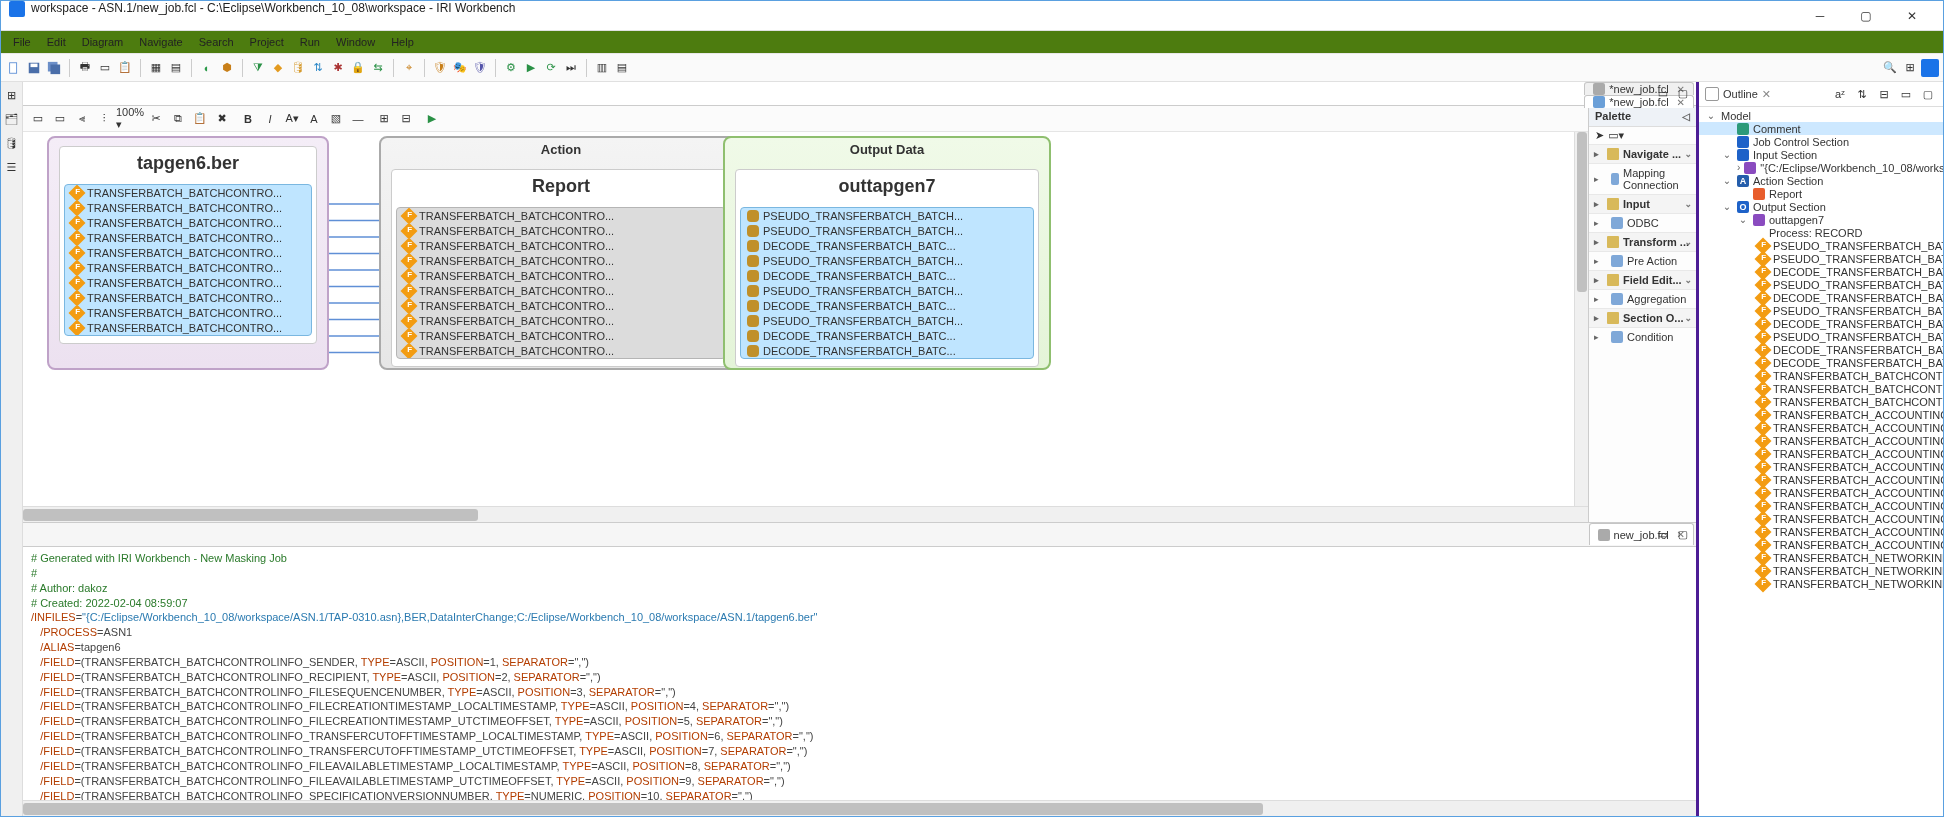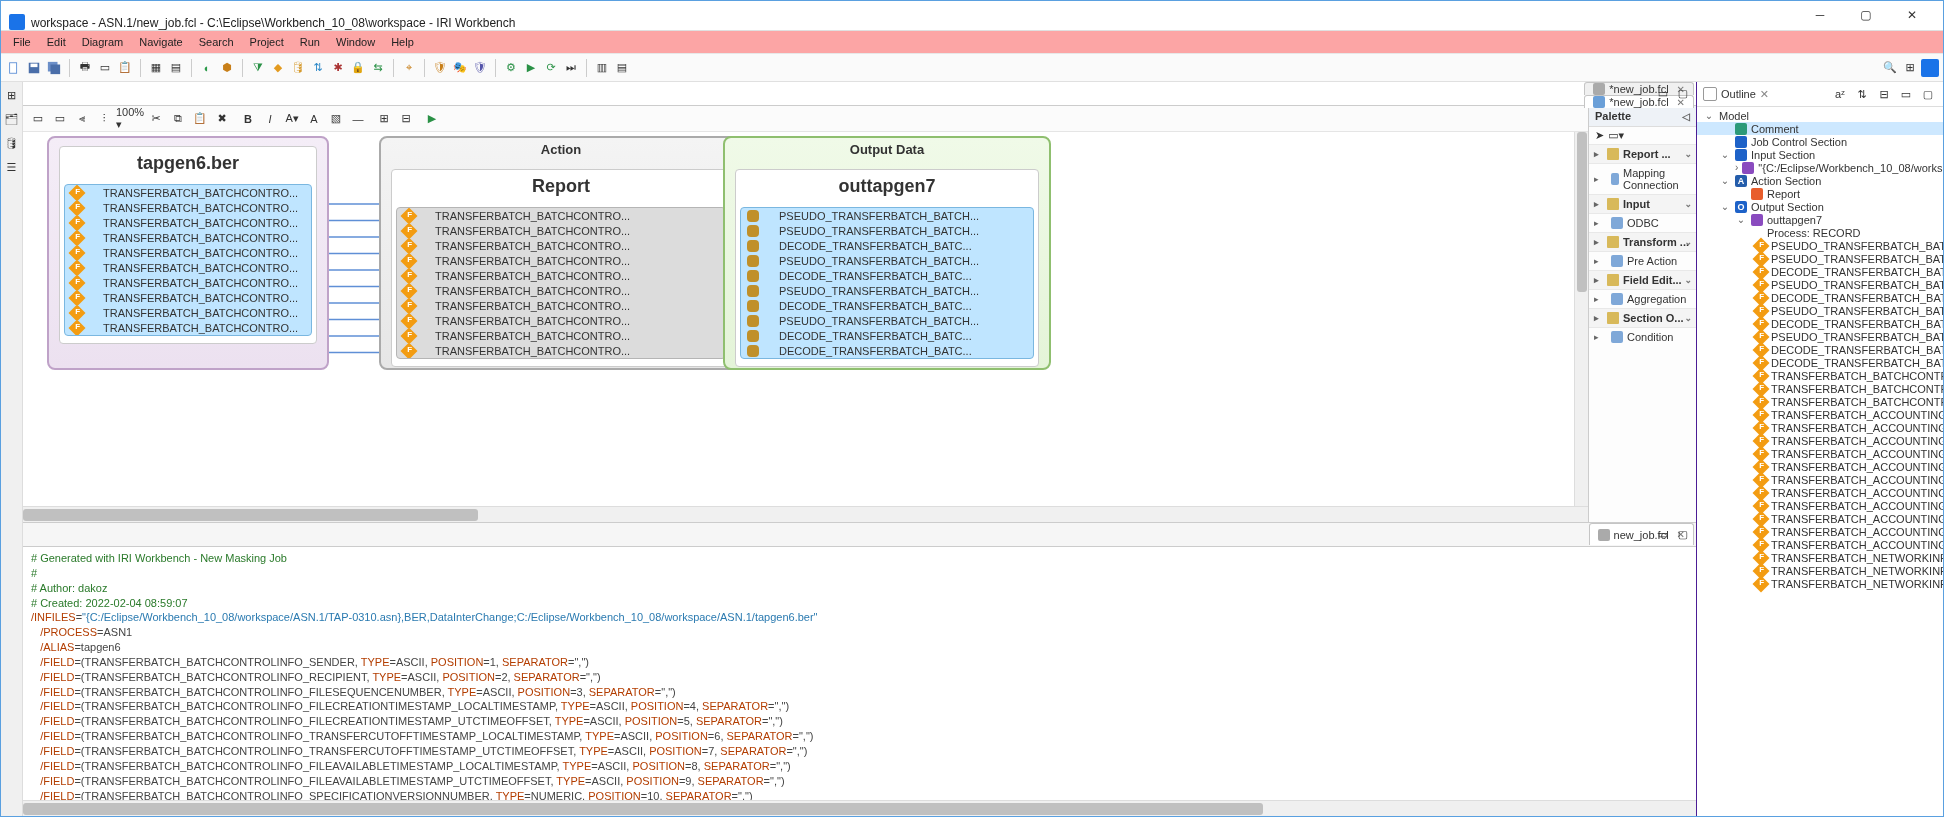--- a/index.html
+++ b/index.html
@@ -1,21 +1,21 @@
 <!DOCTYPE html>
 <html><head>
 <meta charset="utf-8">
 <style>
   * { box-sizing: border-box; font-family: "Segoe UI", Tahoma, sans-serif; }
   body { margin: 0; font-size: 11px; color: #333; background: #fff; display:flex; flex-direction:column; height:817px; width:1944px; overflow:hidden; border:1px solid #5aa0e0; }
-  .titlebar { height: 30px; background: #fff; display:flex; align-items:flex-end; padding:0 8px; border-bottom:1px solid #e0e0e0; }
+  .titlebar { height: 30px; background: #fff; display:flex; align-items:flex-start; padding:0 8px; border-bottom:1px solid #e0e0e0; }
   .titlebar .app-icon { width:16px; height:16px; background:#1a73e8; border-radius:2px; margin-right:6px; }
   .titlebar .title { flex:1; font-size:12px; color:#222; }
   .titlebar .win-btn { width:46px; height:30px; display:flex; align-items:center; justify-content:center; color:#333; font-size:12px; }
-  .menubar { height: 23px; display:flex; align-items:center; padding:0 4px; background:#fca5a5; border-bottom:1px solid #e8e8e8; }
+  .menubar { height: 23px; display:flex; align-items:center; padding:0 4px; background:#4d7c0f; border-bottom:1px solid #e8e8e8; }
   .menubar .menu { padding:2px 8px; color:#222; }
   .toolbar { height: 28px; display:flex; align-items:center; padding:0 4px; background:#fafafa; border-bottom:1px solid #e0e0e0; gap:2px; }
   .toolbar .sep { width:1px; height:18px; background:#ccc; margin:0 4px; }
   .tb-btn { width:18px; height:18px; display:inline-flex; align-items:center; justify-content:center; border-radius:2px; }
   .tb-btn svg { width:14px; height:14px; }
   .main-area { flex:1; display:flex; overflow:hidden; }
   .left-trim { width:22px; background:#f0f0f0; border-right:1px solid #ddd; display:flex; flex-direction:column; align-items:center; padding-top:4px; gap:6px; }
   .content-col { flex:1; display:flex; flex-direction:column; overflow:hidden; }
   .editor-tabs { height:24px; display:flex; align-items:flex-end; border-bottom:1px solid #ccc; padding-left:4px; gap:0; position:relative;flex-direction:column; }
   .tab { display:flex; align-items:center; gap:4px; height:22px; padding:0 8px; border:1px solid #c5c5c5; border-bottom:none; border-top-left-radius:3px; border-top-right-radius:3px; background:#f0f0f0; font-size:11px; color:#333; margin-right:2px; }
@@ -35,31 +35,31 @@
   .canvas { flex:1; position:relative; overflow:hidden; }
   .lane { position:absolute; top:4px; height:234px; border:2px solid; border-radius:8px; }
   .lane.input  { left:24px;  width:282px; border-color:#bfa2c8; background:linear-gradient(#f4edf7,#ece1f0); }
   .lane.action { left:356px; width:364px; border-color:#aaa; background:linear-gradient(#f4f4f4,#e6e6e6); }
   .lane.output { left:700px; width:328px; border-color:#8fbf6f; background:linear-gradient(#f0fae8,#e4f4d8); }
   .lane-title { text-align:center; font-weight:700; font-size:13px; padding:4px 0 4px; color:#333; }
   .lane .inner { margin:8px 10px 0; background:#fff; border:1px solid #ccc; border-radius:4px; height:198px; overflow:hidden; }
   .inner-title { text-align:center; font-weight:700; padding:6px 0; font-size:18px; }
   .node-list { background:#bfe5ff; margin:4px 4px; border:1px solid #7ab7e0; border-radius:4px; }
   .node-list.grey { background:#dcdcdc; border-color:#b5b5b5; }
-  .node-row { padding:1.5px 6px; font-size:11px; white-space:nowrap; overflow:hidden; text-overflow:ellipsis; display:flex; align-items:center; gap:20px; }
+  .node-row { padding:1.5px 6px; font-size:11px; white-space:nowrap; overflow:hidden; text-overflow:ellipsis; display:flex; align-items:center; gap:4px; }
   .f-icon { width:12px; height:12px; background:#f39c12; transform:rotate(45deg); display:inline-block; position:relative; flex-shrink:0; }
   .f-icon::after { content:'F'; transform:rotate(-45deg); position:absolute; font-size:8px; font-weight:700; color:#fff; left:3px; top:0; }
   .p-icon { width:12px; height:12px; background:#c0902a; border-radius:4px; flex-shrink:0; }
   .source-pane { border-top:1px solid #ccc; background:#fff; display:flex; flex-direction:column; height:294px; }
   .source-pane .editor-tabs { background:#f6f6f6; }
   .code { flex:1; overflow:auto; font-family:"Courier New",monospace; font-size:11px; line-height:1.35; padding:4px 8px; white-space:pre; color:#444; position:relative; }
   .code .kw { color:#b33d00; }
   .code .str { color:#2a7ab0; }
   .code .cmt { color:#2a7a2a; }
-  .outline-panel { width:247px; border-left:1px solid #4c1d95; background:#fff; display:flex; flex-direction:column; font-size:11px; }
+  .outline-panel { width:247px; border-left:3px solid #4c1d95; background:#fff; display:flex; flex-direction:column; font-size:11px; }
   .outline-header { display:flex; align-items:center; padding:3px 6px; border-bottom:1px solid #ddd; font-size:11px; gap:4px; }
   .outline-header .title-icon { width:14px;height:14px;border:1px solid #999;border-radius:2px;display:inline-block; }
   .outline-header .spacer { flex:1; }
   .outline-tree { flex:1; overflow:auto; padding:2px 0; }
   .tree-item { display:flex; align-items:center; gap:4px; padding:0.5px 4px; white-space:nowrap; }
   .tree-item .exp { width:12px; text-align:center; color:#666; font-size:10px; }
   .tree-item.sel { background:#cde8ff; }
   .lvl0 { padding-left:6px; }
   .lvl1 { padding-left:22px; }
   .lvl2 { padding-left:38px; }
@@ -410,21 +410,21 @@
           <span>Palette</span>
           <span style="font-size:10px;color:#666">◁</span>
         </div>
         <div class="palette-row">
           <span>➤</span>
           <span>▭▾</span>
         </div>
         <div id="palette-groups">
             <div class="palette-drawer hdr">
               <span style="width:12px;height:12px;background:#d8b95a;border-radius:1px;display:inline-block"></span>
-              <span>Report ...</span>
+              <span>Navigate ...</span>
               <span class="chev">⌄</span>
             </div>
             <div class="palette-drawer" style="padding-left: 22px;">
               <span style="width:12px;height:12px;background:#7fa8d8;border-radius:2px;display:inline-block"></span>
               <span>Mapping Connection</span>
             </div>
             <div class="palette-drawer hdr">
               <span style="width:12px;height:12px;background:#d8b95a;border-radius:1px;display:inline-block"></span>
               <span>Input</span>
               <span class="chev">⌄</span>

